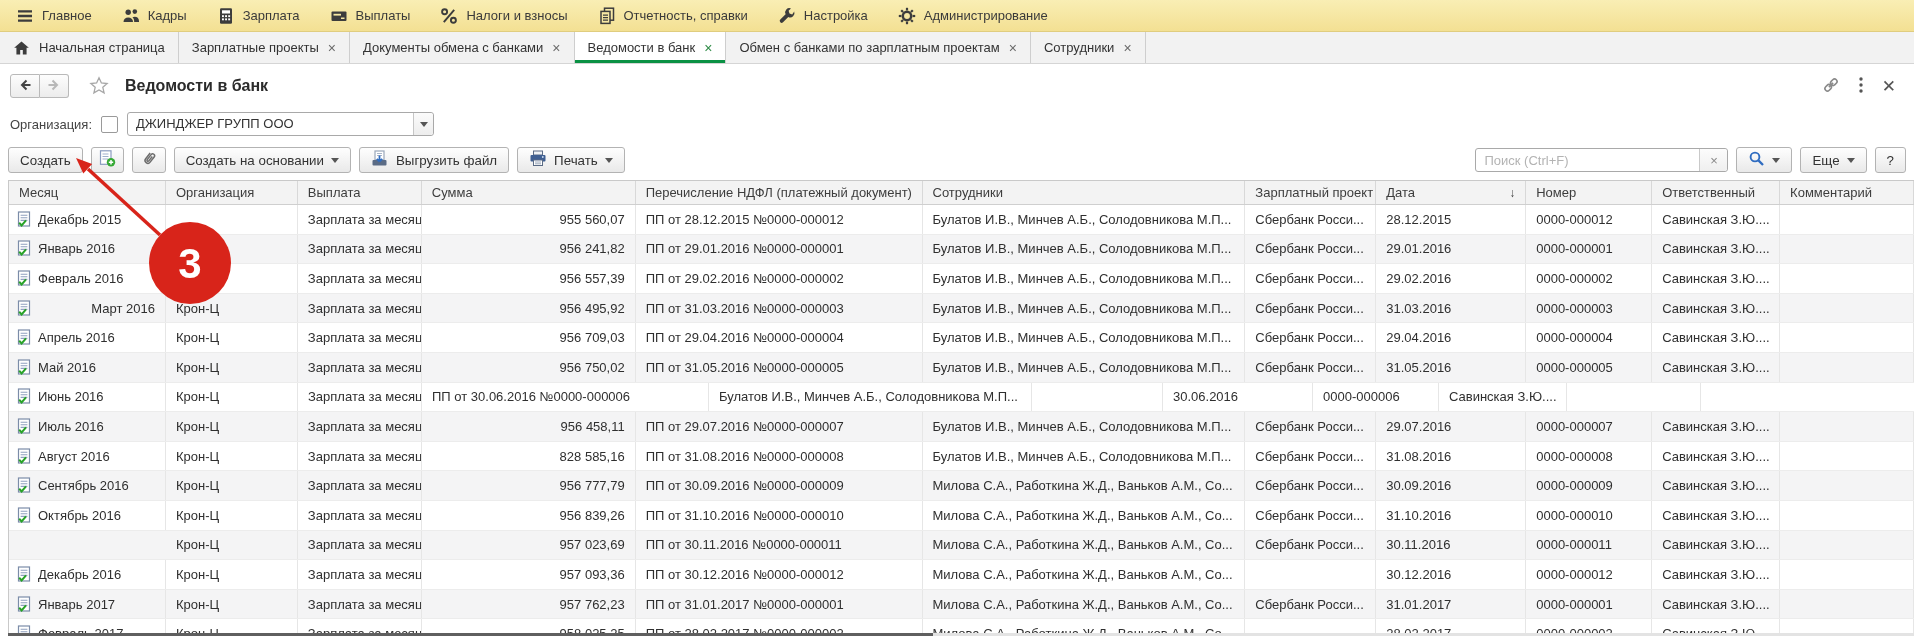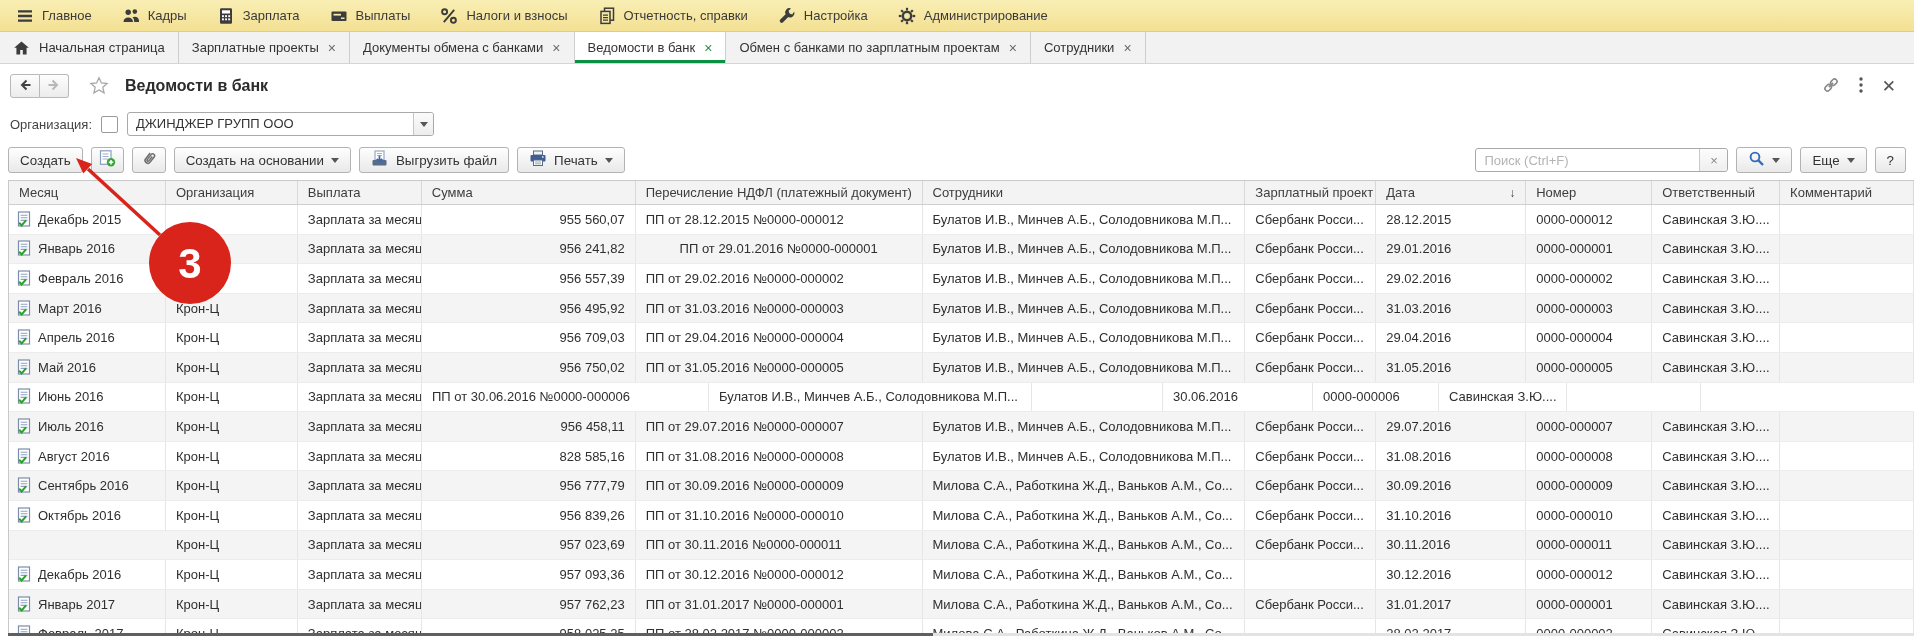--- a/index.html
+++ b/index.html
@@ -431,21 +431,21 @@
         </div>
         <div class="cell" style="width: 132px;">
           <span></span>
         </div>
         <div class="cell" style="width: 124px;">
           <span>Зарплата за месяц</span>
         </div>
         <div class="cell num" style="width: 214px;">
           <span>956 241,82</span>
         </div>
-        <div class="cell" style="width: 287px; justify-content: center;">
+        <div class="cell" style="width: 287px;">
           <span>ПП от 29.01.2016 №0000-000001</span>
         </div>
         <div class="cell" style="width: 323px;">
           <span>Булатов И.В., Минчев А.Б., Солодовникова М.П...</span>
         </div>
         <div class="cell" style="width: 131px;">
           <span>Сбербанк Росси...</span>
         </div>
         <div class="cell" style="width: 150px;">
           <span>29.01.2016</span>
@@ -496,21 +496,21 @@
           <span>0000-000002</span>
         </div>
         <div class="cell" style="width: 128px;">
           <span>Савинская З.Ю....</span>
         </div>
         <div class="cell" style="width: 134px;">
           <span></span>
         </div>
       </div>
       <div class="grid-row alt">
-        <div class="cell month" style="width: 157px;">
+        <div class="cell month" style="width: 157px; justify-content: space-between;">
           <span style="display: flex;">
             <svg width="15" height="17" viewBox="0 0 15 17">
               <rect x="1.5" y="1" width="11" height="14" fill="#fff" stroke="#7b8ca8" stroke-width="1.2"></rect>
               <path d="M3.6 4.2h6.8M3.6 6.8h6.8M3.6 9.4h6.8" stroke="#8fa0bf" stroke-width="1.1"></path>
               <path d="M2.2 11.8l2.4 2.6 4.4-5" stroke="#27a227" stroke-width="2" fill="none"></path>
             </svg>
           </span>
           <span>Март 2016</span>
         </div>
         <div class="cell" style="width: 132px;">

